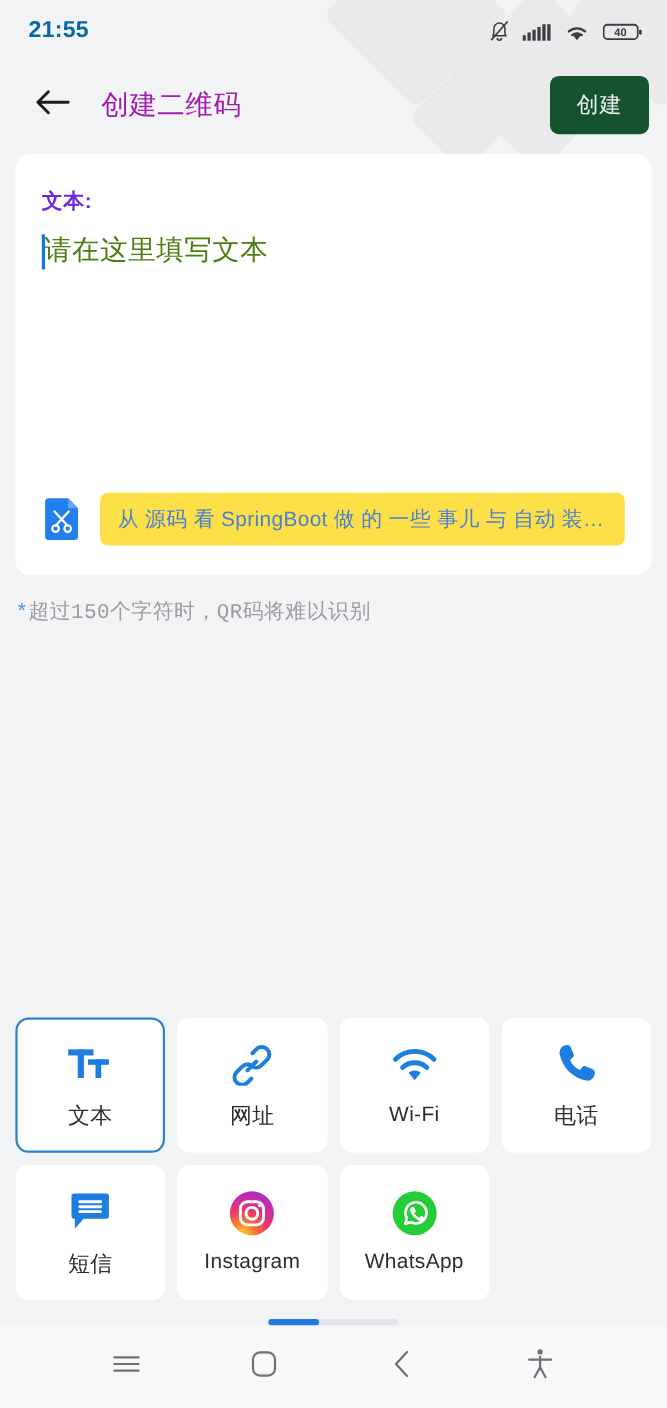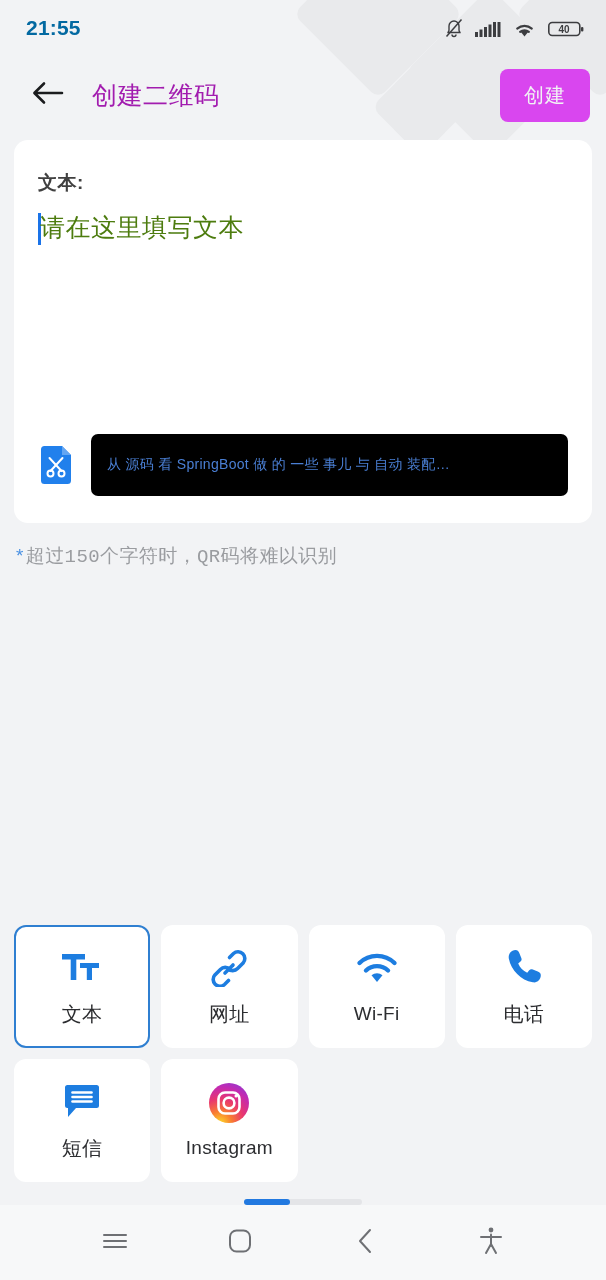--- a/index.html
+++ b/index.html
@@ -77,21 +77,21 @@
   }
   .page-title {
     font-size: 25px;
     margin-left: 22px;
     color: #a21caf;
     white-space: nowrap;
     letter-spacing: .5px;
   }
   .create-btn {
     margin-left: auto;
-    background: #d946ef;
+    background: #14532d;
     color: #f1f2f4;
     border: none;
     border-radius: 8px;
     font-family: inherit;
     font-size: 20px;
     padding: 13px 24px;
     letter-spacing: 1px;
     cursor: default;
   }
 
@@ -103,21 +103,21 @@
     background: #ffffff;
     border-radius: 14px;
     height: 383px;
     padding: 30px 24px 0 24px;
     display: flex;
     flex-direction: column;
   }
   .field-label {
     font-size: 19px;
     font-weight: bold;
-    color: #404040;
+    color: #6d28d9;
     letter-spacing: .5px;
   }
   .text-input-wrap {
     margin-top: 14px;
     display: flex;
     align-items: flex-start;
     flex: 1 1 auto;
   }
   .caret {
     width: 3px;
@@ -141,24 +141,24 @@
     align-items: center;
     gap: 17px;
     margin-bottom: 27px;
   }
   .clip-icon {
     width: 36px; height: 40px;
     flex: 0 0 auto;
     cursor: pointer;
   }
   .clip-chip {
-    background: #000000;
+    background: #fde047;
     border-radius: 7px;
-    padding: 22px 16px;
-    font-size: 14px;
+    padding: 11px 16px;
+    font-size: 19px;
     color: #4a7fd4;
     white-space: nowrap;
     overflow: hidden;
     text-overflow: ellipsis;
     flex: 1 1 auto;
     cursor: pointer;
     letter-spacing: .3px;
   }
 
   
@@ -420,20 +420,30 @@
           </defs>
           <circle cx="21" cy="21" r="20" fill="url(#igGrad)"></circle>
           <rect x="10.5" y="10.5" width="21" height="21" rx="6.5" fill="none" stroke="#ffffff" stroke-width="2.6"></rect>
           <circle cx="21" cy="21" r="5.4" fill="none" stroke="#ffffff" stroke-width="2.6"></circle>
           <circle cx="28.2" cy="13.9" r="1.7" fill="#ffffff"></circle>
         </svg>
       </span>
       <span class="tile-label latin">Instagram</span>
     </div>
 
+    <div class="tile">
+      <span class="tile-icon">
+        <svg width="42" height="42" viewBox="0 0 42 42">
+          <circle cx="21" cy="21" r="20" fill="#24cc38"></circle>
+          <path d="M12.5 30.5l1.4-5a9.6 9.6 0 1 1 3.8 3.6z" fill="none" stroke="#ffffff" stroke-width="2.4" stroke-linejoin="round"></path>
+          <path d="M17.6 16.3c.4-.9.8-.9 1.2-.9h1c.3 0 .8.1 1.1.9l1 2.4c.1.4.1.7-.1 1l-.8.9c-.2.3-.3.6-.1.9a8.4 8.4 0 0 0 3.9 3.4c.4.2.7.1.9-.2l.8-1c.3-.3.6-.4 1-.2l2.4 1.1c.6.3.8.6.8 1.1a3 3 0 0 1-2.8 2.6c-1.3.1-2.6-.5-4.1-1.3a15 15 0 0 1-6.3-6.6c-.8-1.6-.9-2.9-.4-4.1z" fill="#ffffff"></path>
+        </svg>
+      </span>
+      <span class="tile-label latin">WhatsApp</span>
+    </div>
 
   </div>
 
   <div class="pager">
     <div class="pager-thumb"></div>
   </div>
 </div>
 
 <div class="nav-bar">
   <div class="nav-spacer"></div>

